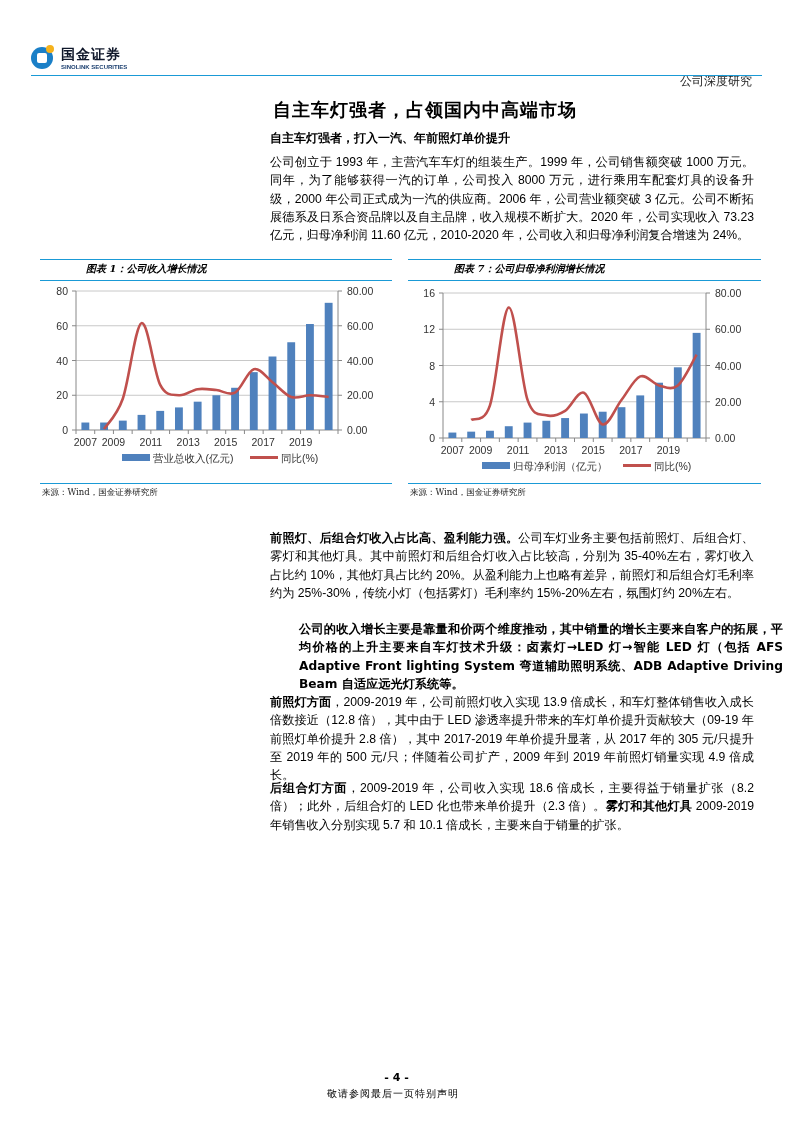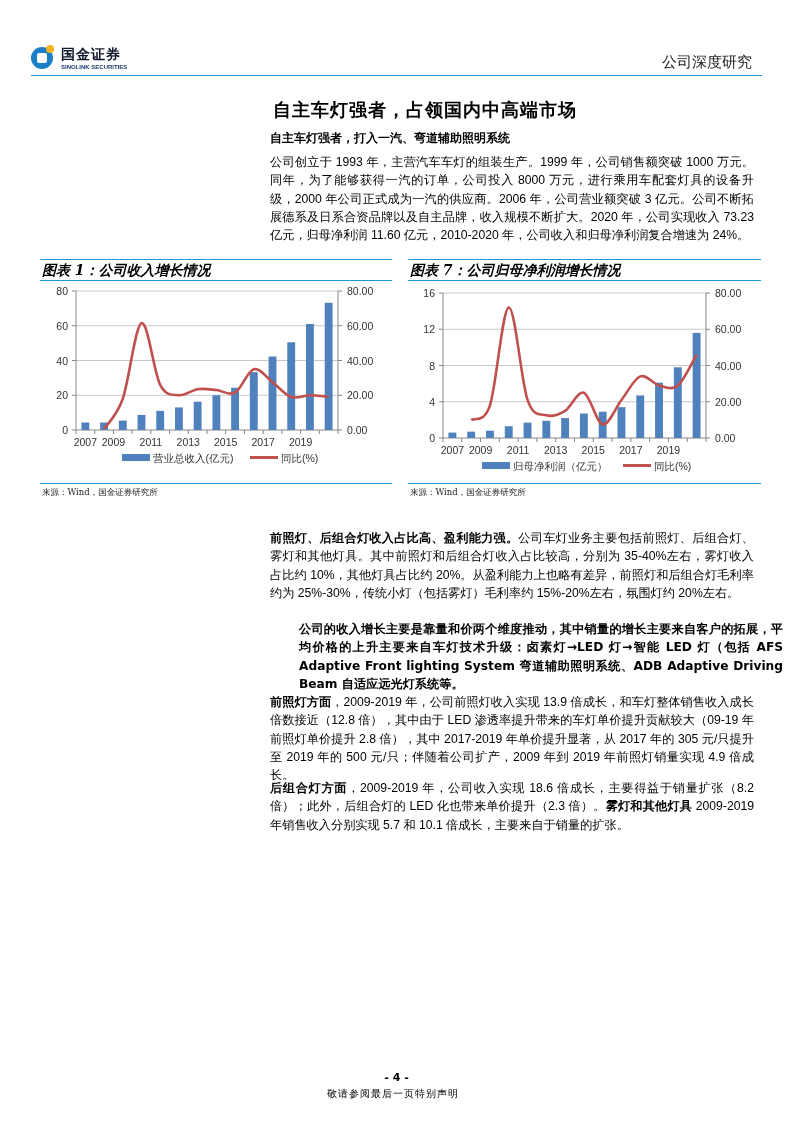--- a/index.html
+++ b/index.html
@@ -5,46 +5,46 @@
   html, body { margin:0; padding:0; background:#fff; }
   body { width:793px; height:1122px; position:relative; overflow:hidden; font-family:"DejaVu Sans", sans-serif; color:#000; }
   .abs { position:absolute; }
   .hdr-rule { position:absolute; left:31px; top:75px; width:731px; height:1px; background:#1a9ad6; }
   .logo { left:31px; top:45px; width:120px; height:28px; }
   .logo-mark { position:absolute; left:0; top:2px; width:22px; height:22px; border-radius:50%; background:#1a7fc7; }
   .logo-mark::after { content:""; position:absolute; left:6px; top:6px; width:10px; height:10px; background:#fff; border-radius:2px; }
   .logo-dot { position:absolute; left:15px; top:0; width:8px; height:8px; border-radius:50%; background:#f5b21c; }
   .logo-cn { position:absolute; left:30px; top:1px; font-size:14px; font-weight:bold; color:#0f172a; letter-spacing:1px; white-space:nowrap; }
   .logo-en { position:absolute; left:30px; top:19px; font-size:6px; font-weight:bold; color:#1a3e6e; white-space:nowrap; font-family:"Liberation Sans", sans-serif; }
-  .report-type { right:41px; top:53px; font-size:15px; font-family:"DejaVu Serif", serif; color:#222; }
+  .report-type { right:41px; top:73px; font-size:12px; font-family:"DejaVu Serif", serif; color:#222; }
   .section-title { left:273px; top:98px; font-size:18px; font-weight:bold; font-family:"DejaVu Serif", serif; letter-spacing:1px; }
   .sub-title { left:270px; top:130px; font-size:12px; font-weight:bold; font-family:"DejaVu Serif", serif; }
   .para { position:absolute; left:270px; width:484px; font-size:12.2px; line-height:18.3px; text-align:justify; font-family:"Liberation Sans","DejaVu Sans", sans-serif; }
   .para b { font-family:"DejaVu Sans", sans-serif; }
   .fig-rule { position:absolute; height:1px; background:#1a9ad6; }
-  .fig-title { position:absolute; font-size:14px; font-weight:bold; font-style:italic; font-family:"DejaVu Serif", serif; }
+  .fig-title { position:absolute; font-size:10px; font-weight:bold; font-style:italic; font-family:"DejaVu Serif", serif;margin-left:44px; }
   .src { position:absolute; font-size:8.5px; font-family:"DejaVu Serif", serif; color:#222; }
   .footer-page { left:0; width:793px; top:1071px; text-align:center; font-size:11px; font-weight:bold; }
   .footer-note { left:0; width:786px; top:1087px; text-align:center; font-size:10px; font-family:"DejaVu Serif", serif; letter-spacing:1px; }
   svg text { font-family:"Liberation Sans", sans-serif; }
 </style>
 </head>
 <body>
 
 <div class="abs logo">
   <div class="logo-mark"></div>
   <div class="logo-dot"></div>
   <div class="logo-cn">国金证券</div>
   <div class="logo-en">SINOLINK SECURITIES</div>
 </div>
 <div class="abs report-type">公司深度研究</div>
 <div class="hdr-rule"></div>
 
 <div class="abs section-title">自主车灯强者，占领国内中高端市场</div>
-<div class="abs sub-title">自主车灯强者，打入一汽、弯道辅助照明系统</div>
+<div class="abs sub-title">自主车灯强者，打入一汽、年前照灯单价提升</div>
 <div class="para" style="top:153px;">公司创立于 1993 年，主营汽车车灯的组装生产。1999 年，公司销售额突破 1000 万元。同年，为了能够获得一汽的订单，公司投入 8000 万元，进行乘用车配套灯具的设备升级，2000 年公司正式成为一汽的供应商。2006 年，公司营业额突破 3 亿元。公司不断拓展德系及日系合资品牌以及自主品牌，收入规模不断扩大。2020 年，公司实现收入 73.23 亿元，归母净利润 11.60 亿元，2010-2020 年，公司收入和归母净利润复合增速为 24%。</div>
 
 <div class="fig-rule" style="left:40px; top:259px; width:352px;"></div>
 <div class="fig-title" style="left:42px; top:262px;">图表 1：公司收入增长情况</div>
 <div class="fig-rule" style="left:40px; top:280px; width:352px;"></div>
 <svg class="abs" style="left:30px; top:282px;" width="370" height="190" id="chart1">
     <line x1="42" x2="46" y1="148" y2="148" stroke="#888"></line>
     <text x="38" y="152" text-anchor="end" font-size="10.5" fill="#333">0</text>
     <line x1="46" x2="308" y1="113.25" y2="113.25" stroke="#c8c8c8" stroke-width="1"></line>
     <line x1="42" x2="46" y1="113.25" y2="113.25" stroke="#888"></line>

